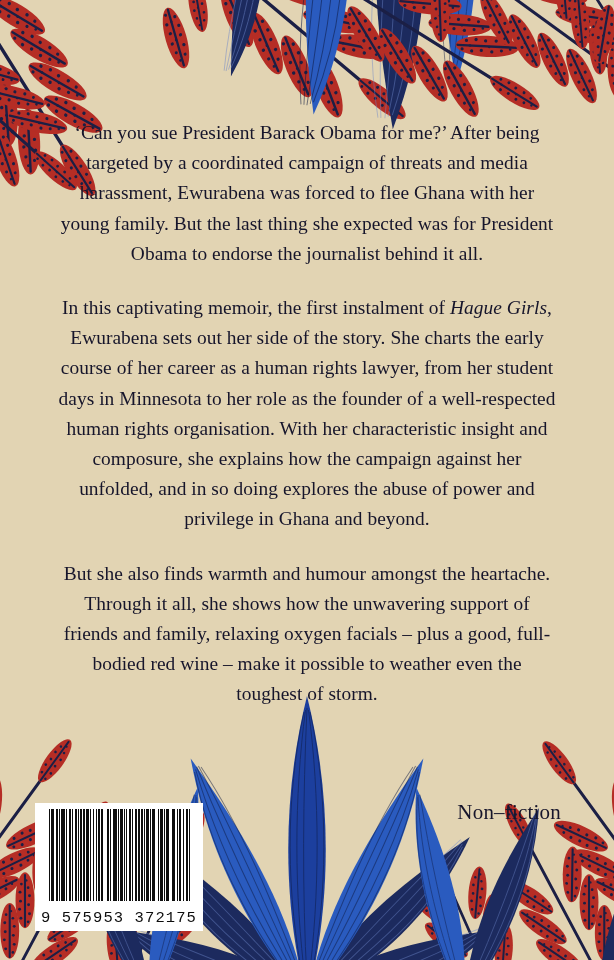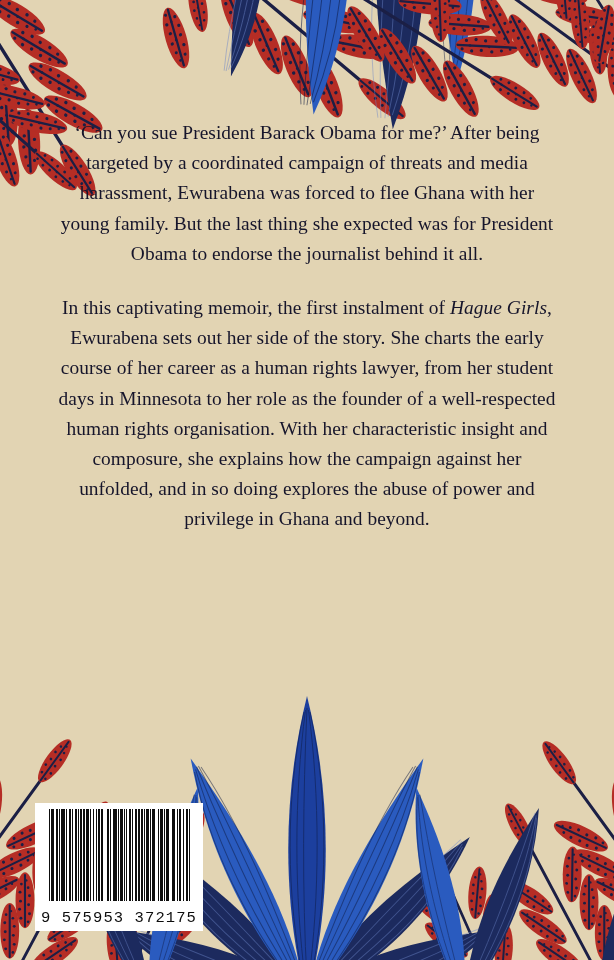--- a/index.html
+++ b/index.html
@@ -380,22 +380,24 @@
     </g>
 
     <g transform="translate(598,1006) rotate(16)">
       <path d="M0 0 C 20 -60, 22 -128, 4 -190 C -10 -130, -18 -64, 0 0 Z" fill="#1c2a5e"></path>
     </g>
   </svg>
 
   <div id="blurb">
     <p>‘Can you sue President Barack Obama for me?’ After being targeted by a coordinated campaign of threats and media harassment, Ewurabena was forced to flee Ghana with her young family. But the last thing she expected was for President Obama to endorse the journalist behind it all.</p>
     <p><span>In this captivating memoir, the first instalment of </span><span class="ital">Hague Girls</span><span>, Ewurabena sets out her side of the story. She charts the early course of her career as a human rights lawyer, from her student days in Minnesota to her role as the founder of a well-respected human rights organisation. With her characteristic insight and composure, she explains how the campaign against her unfolded, and in so doing explores the abuse of power and privilege in Ghana and beyond.</span></p>
+    <p>But she also finds warmth and humour amongst the heartache. Through it all, she shows how the unwavering support of friends and family, relaxing oxygen facials – plus a good, full-bodied red wine – make it possible to weather even the toughest of storm.</p>
   </div>
 
+  <div id="genre">Non–fiction</div>
 
   <div id="barcode">
     <div class="bars">
         <i style="width: 0.8875px; background: rgb(13, 13, 13);"></i>
         <i style="width: 0.8875px; background: rgb(255, 255, 255);"></i>
         <i style="width: 1.775px; background: rgb(13, 13, 13);"></i>
         <i style="width: 0.8875px; background: rgb(255, 255, 255);"></i>
         <i style="width: 0.8875px; background: rgb(13, 13, 13);"></i>
         <i style="width: 1.775px; background: rgb(255, 255, 255);"></i>
         <i style="width: 1.775px; background: rgb(13, 13, 13);"></i>

